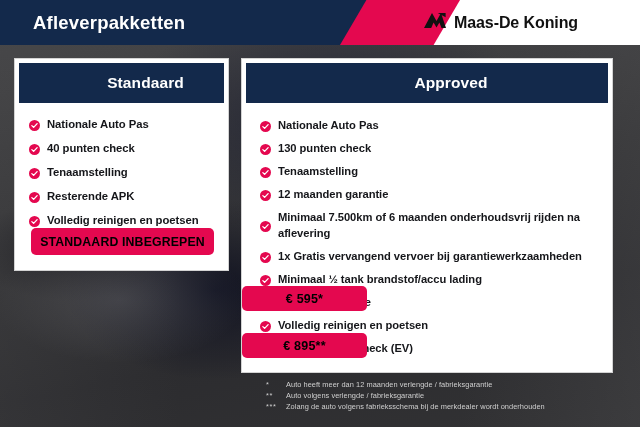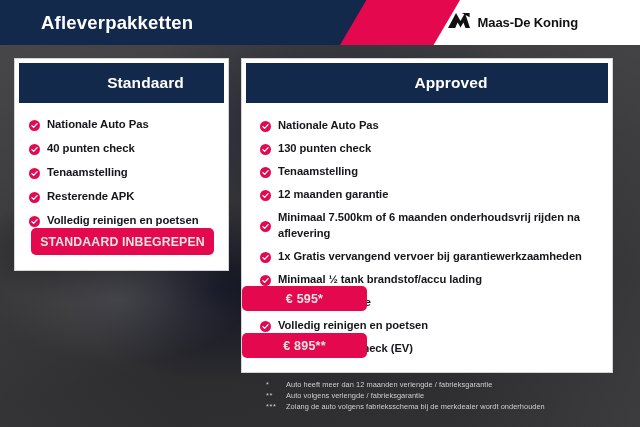--- a/index.html
+++ b/index.html
@@ -51,42 +51,42 @@
   }
   .header-pink {
     position: absolute;
     left: 340px; top: 0;
     width: 120px; height: 45px;
     background: #e4084f;
     clip-path: polygon(22% 0, 100% 0, 78% 100%, 0 100%);
   }
   .header-title {
     position: absolute;
-    left: 41px; top: 0;
+    left: 33px; top: 0;
     height: 45px;
     display: flex;
     align-items: center;
     color: #ffffff;
     font-size: 18.5px;
     font-weight: bold;
     letter-spacing: 0.2px;
     white-space: nowrap;
   }
   .brand {
     position: absolute;
     right: 62px; top: 0;
     height: 45px;
     display: flex;
     align-items: center;
     gap: 7px;
   }
   .brand-mark { display: block; }
   .brand-name {
     color: #111111;
-    font-size: 13px;
+    font-size: 16px;
     font-weight: bold;
     letter-spacing: -0.1px;
     white-space: nowrap;
   }
 
   
   .card {
     position: absolute;
     background: #ffffff;
     border: 1px solid #d3d3d3;
@@ -139,21 +139,21 @@
     letter-spacing: -0.05px;
   }
   .card-approved .feature-text { font-size: 11.2px; line-height: 16px; }
 
   
   .pill {
     display: inline-flex;
     align-items: center;
     justify-content: center;
     background: #e4084f;
-    color: #e5e5e5;
+    color: #000000;
     border: none;
     border-radius: 5px;
     font-family: inherit;
     font-weight: bold;
     cursor: pointer;
     white-space: nowrap;
   }
   .btn-standaard {
     position: absolute;
     left: 16px; bottom: 15px;

